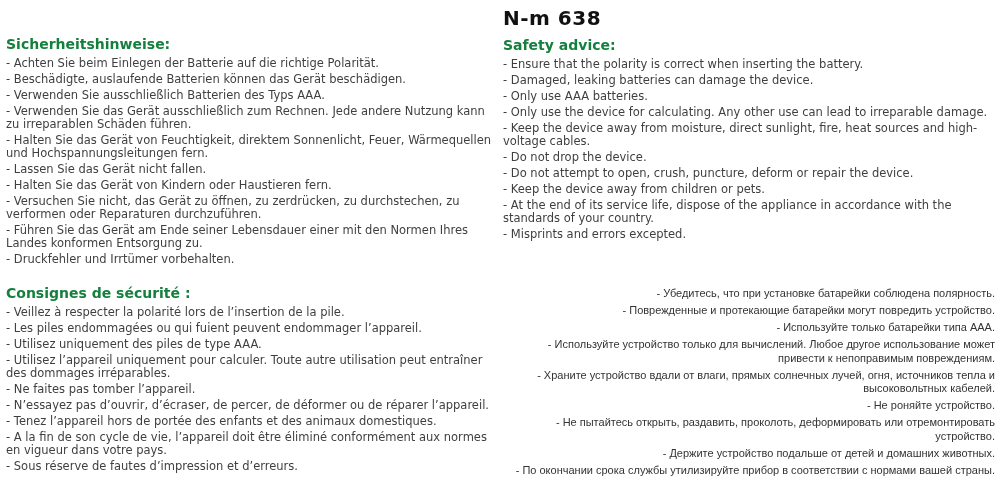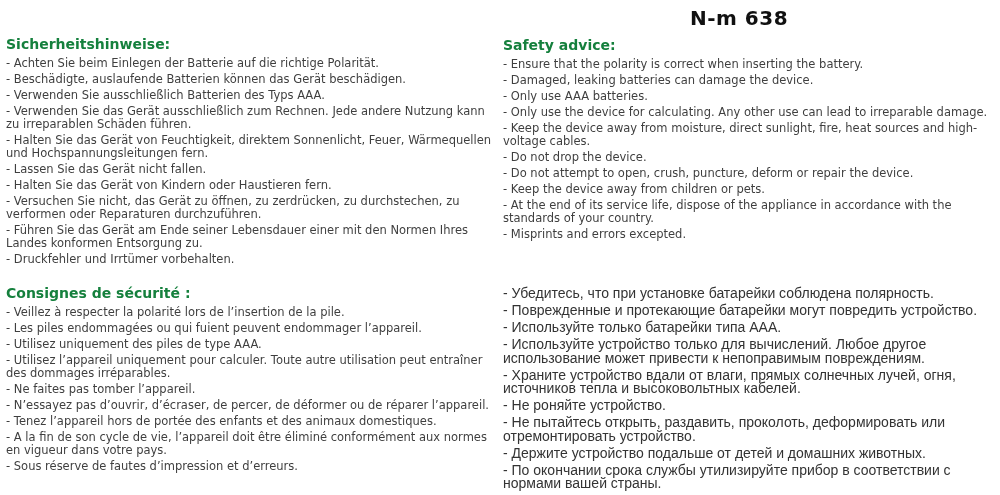--- a/index.html
+++ b/index.html
@@ -21,21 +21,21 @@
     top: 36px;
     width: 487px;
   }
   .col-right {
     position: absolute;
     left: 503px;
     top: 0;
     width: 492px;
   }
   .model-number {
-    text-align: center;
+    text-align: left;
     padding-right: 20px;
     margin-top: 6px;
     font-size: 20px;
     font-weight: bold;
     color: #111111;
     letter-spacing: 0.5px;
     font-family: "DejaVu Sans", sans-serif;
   }
   .section {
     color: #3f3f3f;
@@ -56,23 +56,24 @@
   }
   .section-cyrillic {
     font-family: "Liberation Sans", sans-serif;
     color: #333333;
   }
   .section-cyrillic h2 {
     font-size: 12.5px;
     color: #2e2e2e;
   }
   .section-cyrillic .items p {
-    font-size: 14px;
+    font-size: 11px;
     line-height: 13.5px;
     margin-bottom: 3.5px;
+    text-align: right;
   }
   .section-french {
     margin-top: 19px;
   }
   .section-english {
     margin-top: 7px;
   }
   .section-russian {
     margin-top: 46px;
   }

